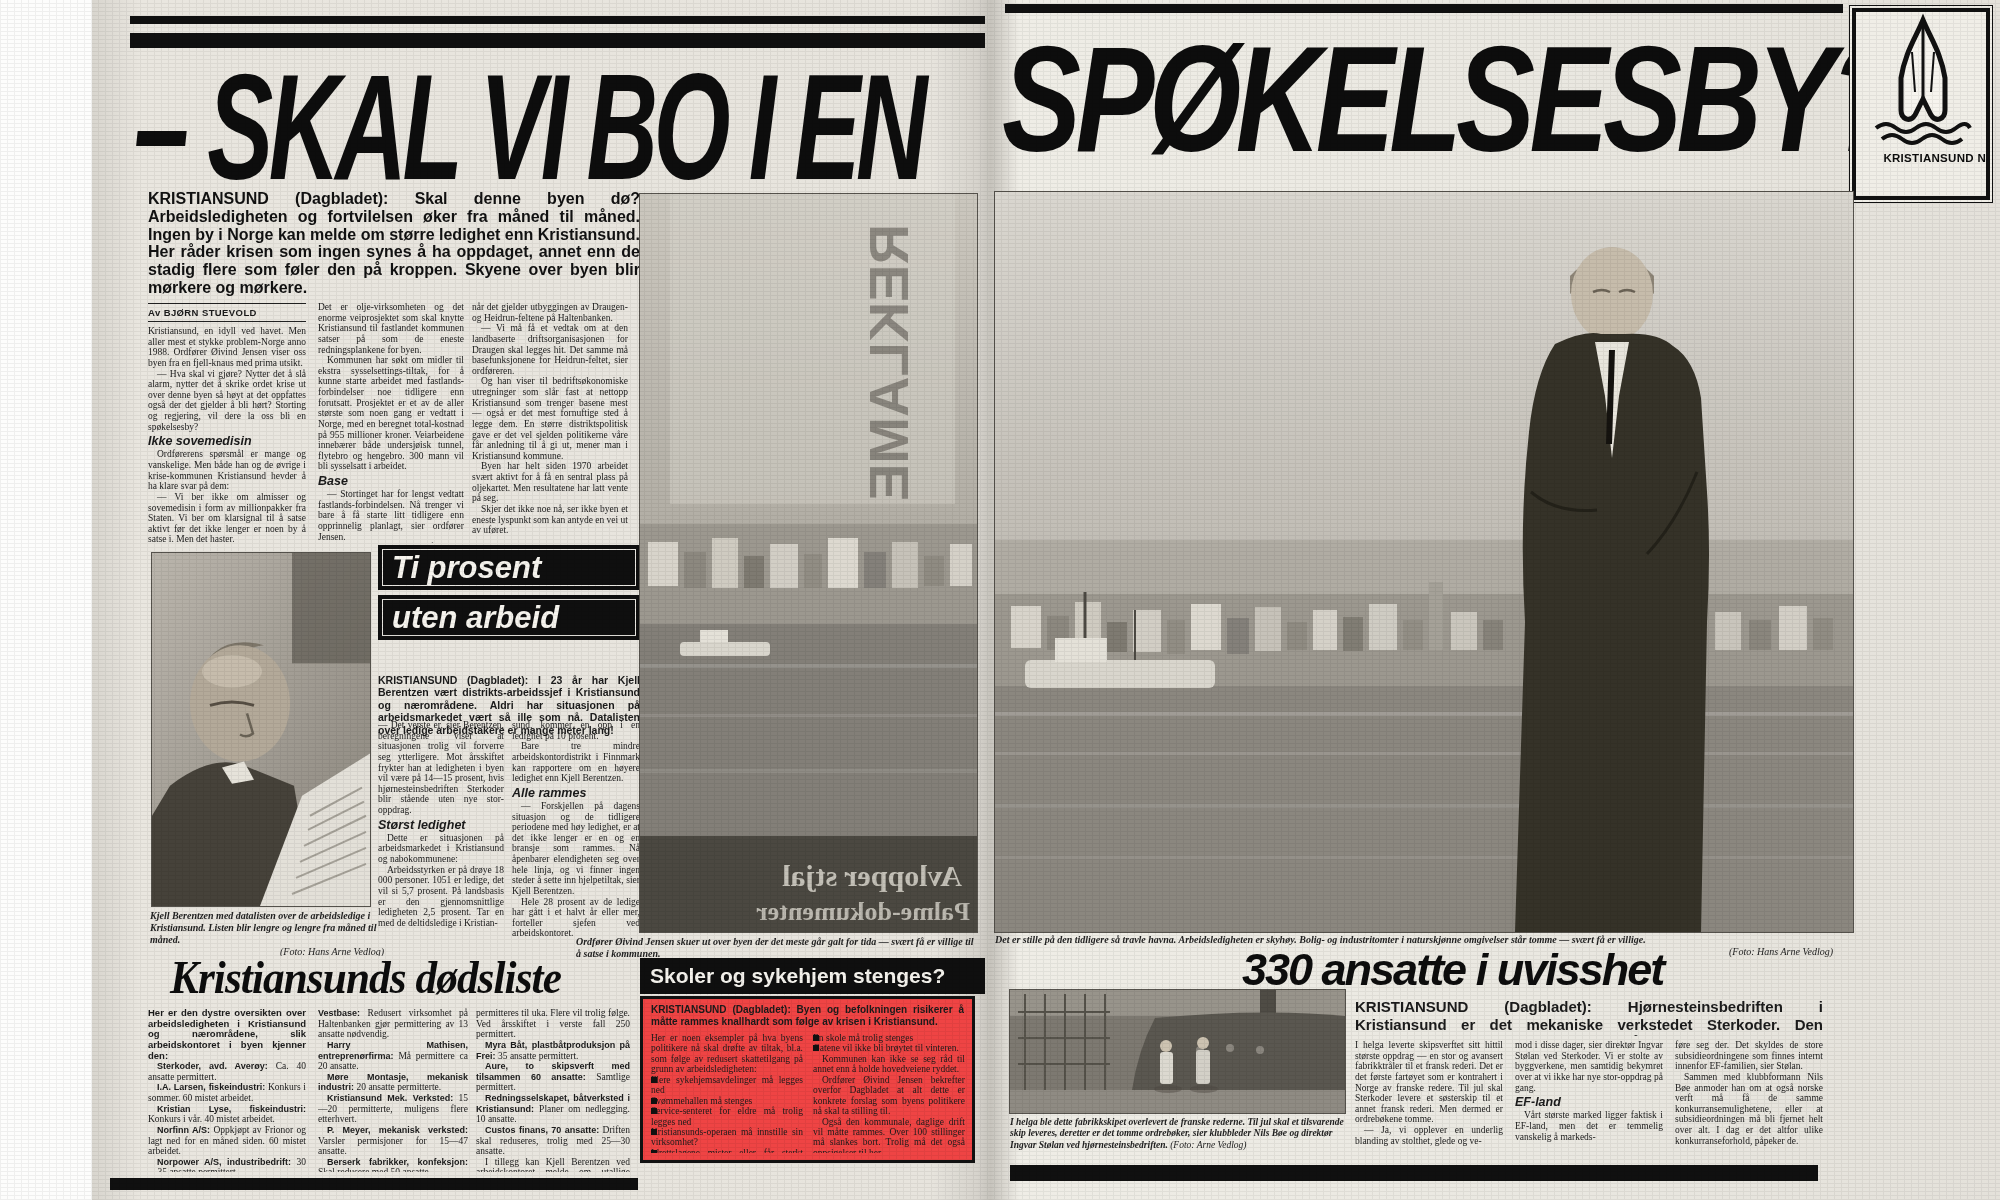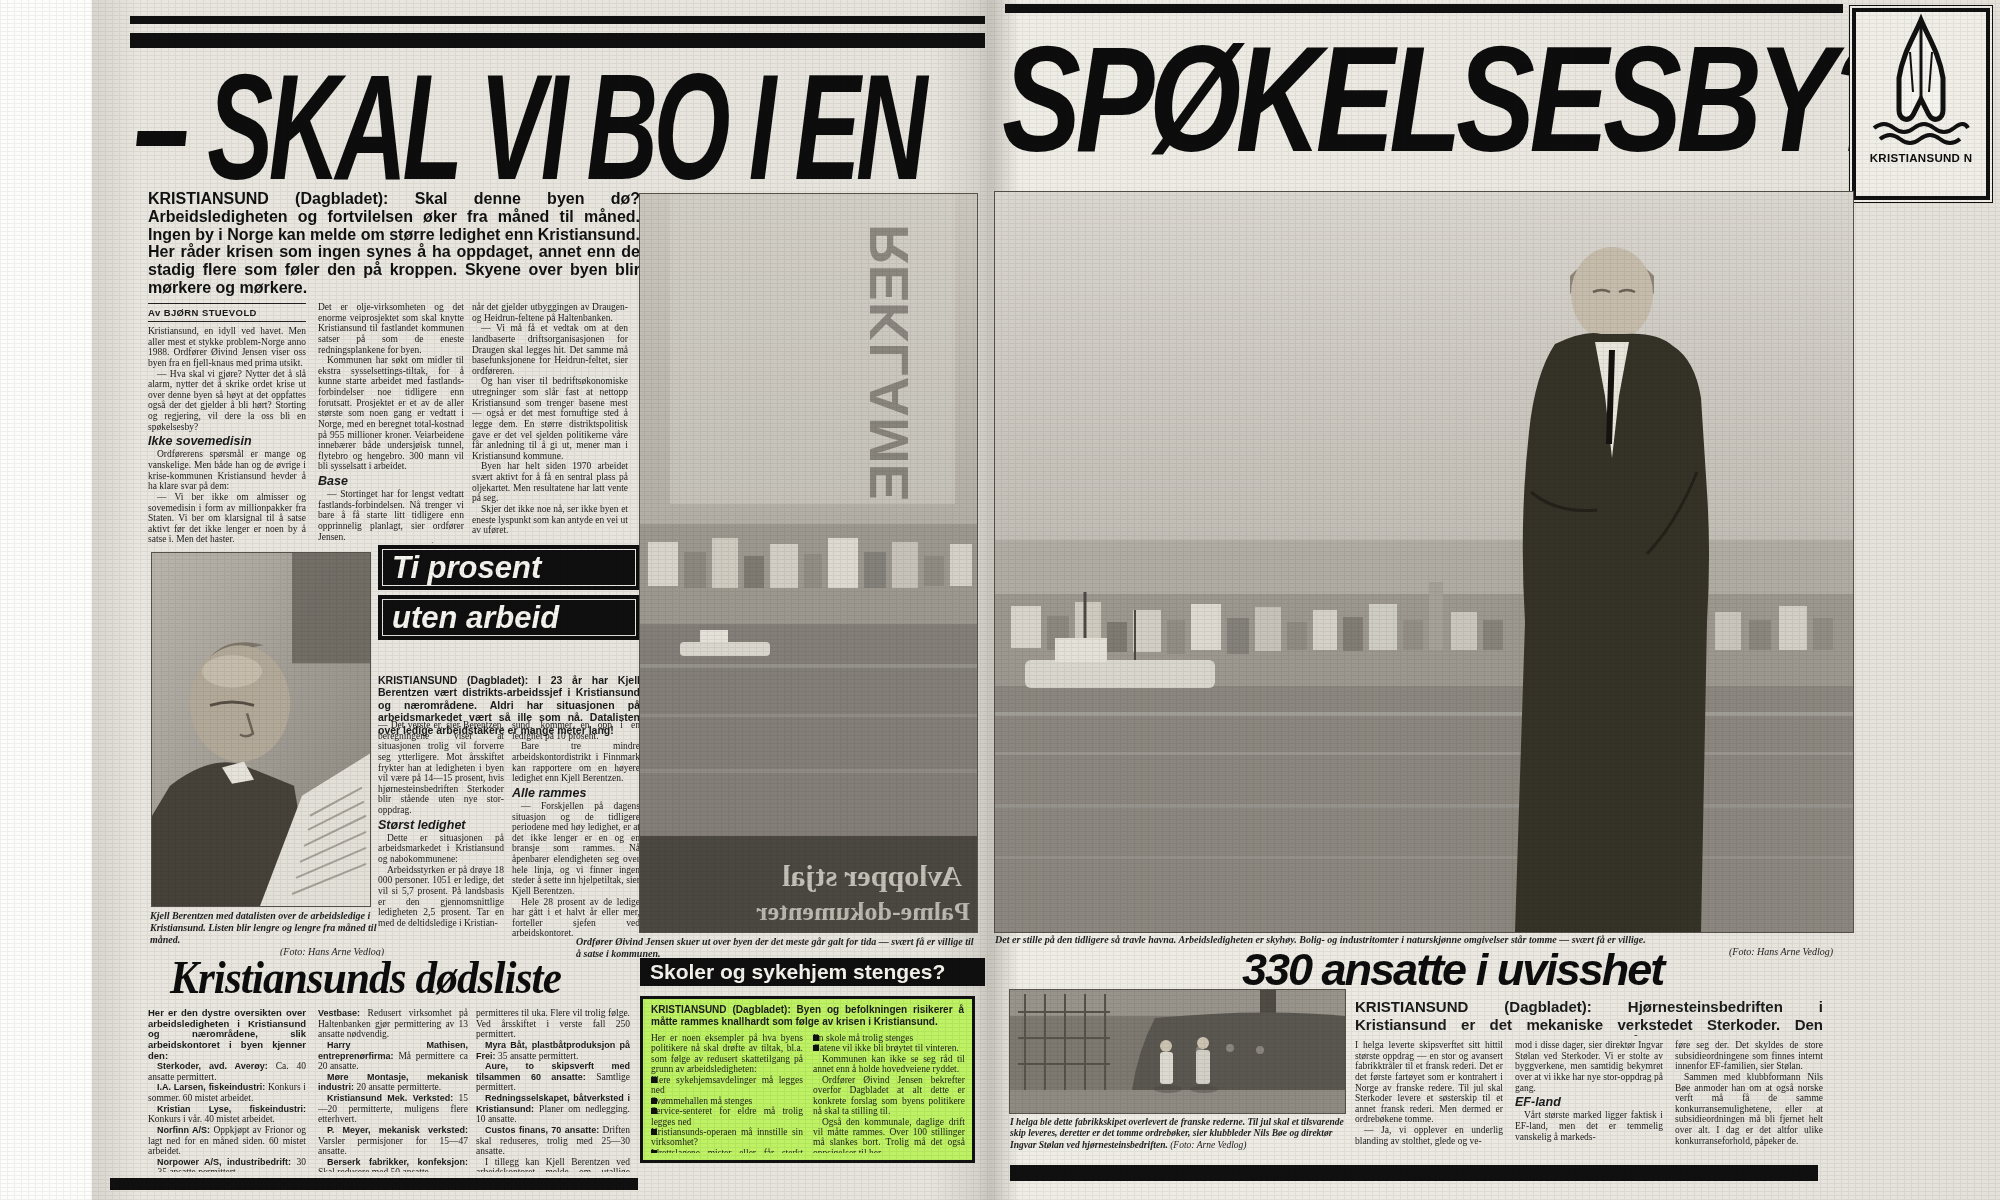--- a/index.html
+++ b/index.html
@@ -31,21 +31,21 @@
   .credit{text-align:right;font-weight:normal;}
   .photo{position:absolute;overflow:hidden;background:#a6a29a;box-shadow:0 0 0 1px #55524c;}
   .photo svg{display:block;width:100%;height:100%;}
   .blackbox-title{position:absolute;background:#0f0f0f;color:#f4f2ec;font-family:"Liberation Sans",sans-serif;
                   font-weight:bold;display:flex;align-items:center;padding-left:10px;}
   .ti-bar{background:#0f0f0f;color:#f6f4ee;font-family:"Liberation Sans",sans-serif;font-weight:bold;font-style:italic;
           font-size:31px;display:flex;align-items:center;padding-left:14px;height:45px;
           outline:1px solid #e8e6e0;outline-offset:-5px;}
   .boldlead{position:absolute;font-family:"Liberation Sans",sans-serif;font-weight:bold;font-size:10.5px;
             line-height:1.18;text-align:justify;overflow:hidden;}
-  .framebox{position:absolute;border:3px solid #111;background:#bef264;overflow:hidden;}
+  .framebox{position:absolute;border:3px solid #111;background:#ef4444;overflow:hidden;}
   .dodsliste-title{position:absolute;font-family:"Liberation Serif",serif;font-weight:bold;font-style:italic;
                    font-size:47px;letter-spacing:-1px;transform:scaleX(.92);transform-origin:left top;color:#0d0d0d;white-space:nowrap;}
   .h330{position:absolute;font-family:"Liberation Sans",sans-serif;font-weight:bold;font-style:italic;
         font-size:45px;letter-spacing:-2px;color:#0d0d0d;white-space:nowrap;}
   .logo{position:absolute;border:4px solid #111;background:#f0eee7;box-shadow:0 0 0 2px #f0eee7,0 0 0 3px #111;
         display:flex;flex-direction:column;align-items:center;}
   .logo-label{font-family:"Liberation Sans",sans-serif;font-weight:bold;font-size:11.5px;letter-spacing:.3px;
               color:#0d0d0d;margin-top:2px;}
   .skoler-inner{position:absolute;font-size:9.5px;line-height:1.1;text-align:justify;overflow:hidden;}
 </style>
@@ -55,21 +55,21 @@
 <div id="page">
   <div class="paper"></div>
 
   <div class="bar" style="left:130px;top:16px;width:855px;height:8px;"></div>
   <div class="bar" style="left:130px;top:33px;width:855px;height:15px;"></div>
   <div class="bar" style="left:1005px;top:4px;width:838px;height:9px;"></div>
 
   <div class="headline" style="left:134px;top:52px;font-size:150px;transform:scaleX(.66);">– SKAL VI BO I EN</div>
   <div class="headline" style="left:1002px;top:24px;font-size:150px;transform:scaleX(.79);">SPØKELSESBY?</div>
 
-  <div class="logo" style="left:1852px;top:8px;width:130px;height:184px;">
+  <div class="logo" style="left:1852px;top:8px;width:130px;height:184px;align-items:flex-end;">
     <svg viewBox="0 0 126 138" style="width:126px;height:138px;">
       <path d="M63 8 C55 27 45 41 41 66 L41 98 C41 107 50 111 55 103 L63 87 L71 103 C76 111 85 107 85 98 L85 66 C81 41 71 27 63 8 Z" fill="#f6f4ee" stroke="#111" stroke-width="5"></path>
       <line x1="63" y1="14" x2="63" y2="86" stroke="#111" stroke-width="3"></line>
       <line x1="52" y1="40" x2="55" y2="80" stroke="#111" stroke-width="2"></line>
       <line x1="74" y1="40" x2="71" y2="80" stroke="#111" stroke-width="2"></line>
       <path d="M16 116 Q26 108 36 116 T56 116 T76 116 T96 116 T110 116" fill="none" stroke="#111" stroke-width="4"></path>
       <path d="M22 127 Q32 119 42 127 T62 127 T82 127 T102 127" fill="none" stroke="#111" stroke-width="4"></path>
     </svg>
     <div class="logo-label">KRISTIANSUND N</div>
   </div>
@@ -184,21 +184,21 @@
       <rect x="0" y="575" width="337" height="4" fill="#ffffff" opacity=".1"></rect>
       <rect x="40" y="448" width="90" height="14" rx="4" fill="#d9d6cd"></rect>
       <rect x="60" y="436" width="28" height="12" fill="#e4e1d8"></rect>
       <rect x="0" y="642" width="337" height="96" fill="#4b4841"></rect>
       <text transform="translate(322 692) scale(-1,1)" font-family="Liberation Serif, serif" font-weight="bold" font-size="30" fill="#d9d6cc" opacity=".85">Avlopper stjal</text>
       <text transform="translate(330 726) scale(-1,1)" font-family="Liberation Serif, serif" font-weight="bold" font-size="26" fill="#d9d6cc" opacity=".8">Palme-dokumenter</text>
     </svg>
   </div>
   <div class="caption" style="left:576px;top:936px;width:400px;height:26px;">Ordfører Øivind Jensen skuer ut over byen der det meste går galt for tida — svært få er villige til å satse i kommunen.</div>
 
-  <div class="blackbox-title" style="left:640px;top:958px;width:335px;height:28px;font-size:21px;">Skoler og sykehjem stenges?</div>
+  <div class="blackbox-title" style="left:640px;top:958px;width:335px;height:36px;font-size:21px;">Skoler og sykehjem stenges?</div>
   <div class="framebox" style="left:640px;top:996px;width:329px;height:161px;">
     <div class="boldlead" style="left:8px;top:5px;width:313px;height:26px;font-size:10px;">KRISTIANSUND (Dagbladet): Byen og befolkningen risikerer å måtte rammes knallhardt som følge av krisen i Kristiansund.</div>
     <div class="col skoler-inner" style="left:8px;top:34px;width:152px;height:120px;">
         <p class="para">Her er noen eksempler på hva byens politikere nå skal drøfte av tiltak, bl.a. som følge av redusert skattetilgang på grunn av arbeidsledigheten:</p>
         <p class="para bullet">Flere sykehjemsavdelinger må legges ned</p>
         <p class="para bullet">Svømmehallen må stenges</p>
         <p class="para bullet">Service-senteret for eldre må trolig legges ned</p>
         <p class="para bullet">Kristiansunds-operaen må innstille sin virksomhet?</p>
         <p class="para bullet">Idrettslagene mister eller får sterkt redusert sine bevilgninger fra kommunen?</p>
       </div>

